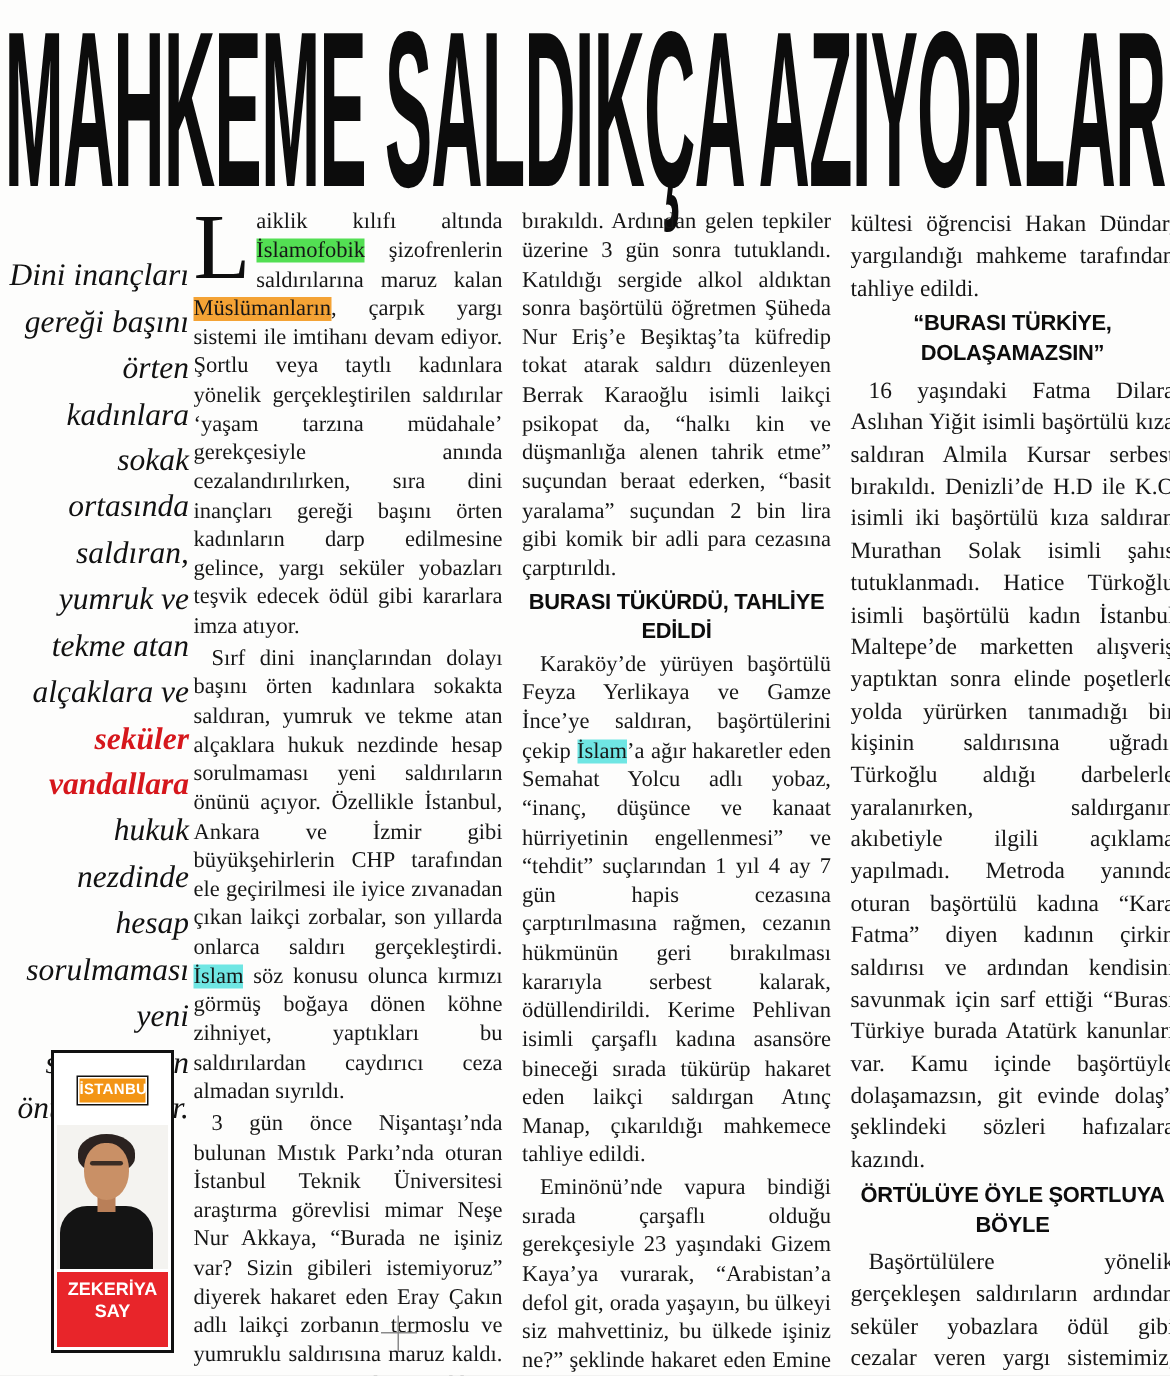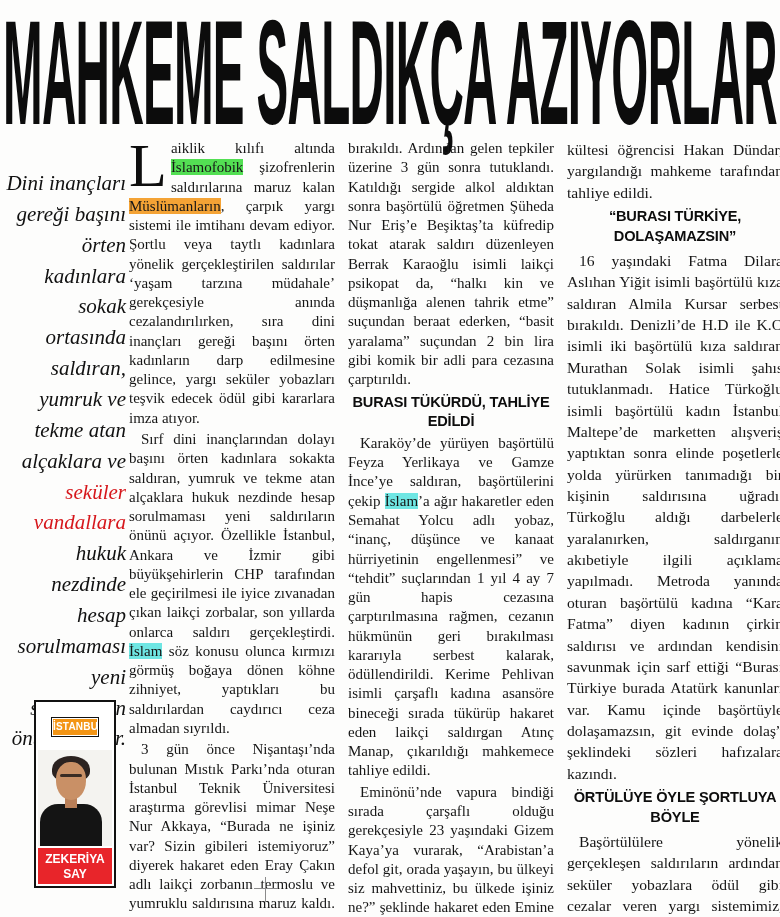--- a/index.html
+++ b/index.html
@@ -14,41 +14,41 @@
   .headline-wrap text{
     font-family:"Liberation Sans",sans-serif;font-weight:bold;
     fill:var(--ink,#0c0c0c);letter-spacing:-2px;
   }
   
   .standfirst{
     position:absolute;left:2px;top:168px;width:124px;
     font-style:italic;font-size:21px;line-height:1.47;
     text-align:right;color:#111;
   }
-  .standfirst .seg-red{color:var(--red,#d6171c);font-weight:normal;}
+  .standfirst .seg-red{color:var(--red,#d6171c);font-weight:bold;}
   
   .author-box{
     position:absolute;left:34px;top:700px;width:74px;
     border:2px solid #111;background:#fff;padding:2px;
     font-family:"Liberation Sans",sans-serif;text-align:center;
   }
   .author-loc{
     background:var(--badge-orange,#f39515);color:#fff;font-weight:bold;
     font-size:10px;padding:2px 0 3px;letter-spacing:.2px;
     border:1px solid #fff;outline:1px solid #111;margin:14px;
   }
   .author-photo{position:relative;height:96px;margin-top:2px;background:#f4f3f0;overflow:hidden;}
   .ph-hair{position:absolute;left:14px;top:6px;width:38px;height:26px;background:#2b2220;border-radius:50% 50% 40% 40%;}
   .ph-face{position:absolute;left:18px;top:12px;width:30px;height:38px;background:#c99066;border-radius:46% 46% 50% 50%;}
   .ph-brow{position:absolute;left:22px;top:24px;width:22px;height:3px;background:#3a2c24;border-radius:2px;}
   .ph-neck{position:absolute;left:27px;top:46px;width:12px;height:12px;background:#b97f58;}
   .ph-shirt{position:absolute;left:2px;top:54px;width:62px;height:42px;background:#141414;border-radius:18px 18px 0 0;}
   .author-name{
     background:var(--badge-red,#e8252a);color:#fff;font-weight:bold;
-    font-size:12px;line-height:1.25;padding:4px 0 2px;margin-top:2px;
+    font-size:12px;line-height:1.25;padding:4px 0 16px;margin-top:2px;
   }
   
   .body-row{position:absolute;left:129px;top:139px;display:flex;gap:13px;}
   .col{width:206px;font-size:15px;line-height:1.285;text-align:justify;}
   .col.col-3{width:216px;font-size:15.6px;line-height:1.37;}
   .para{margin:0 0 2px;text-indent:12px;}
   .para.first{text-indent:0;}
   .dropcap{
     float:left;font-size:62px;line-height:.78;font-weight:normal;
     padding:2px 4px 0 0;color:#0e0e0e;

